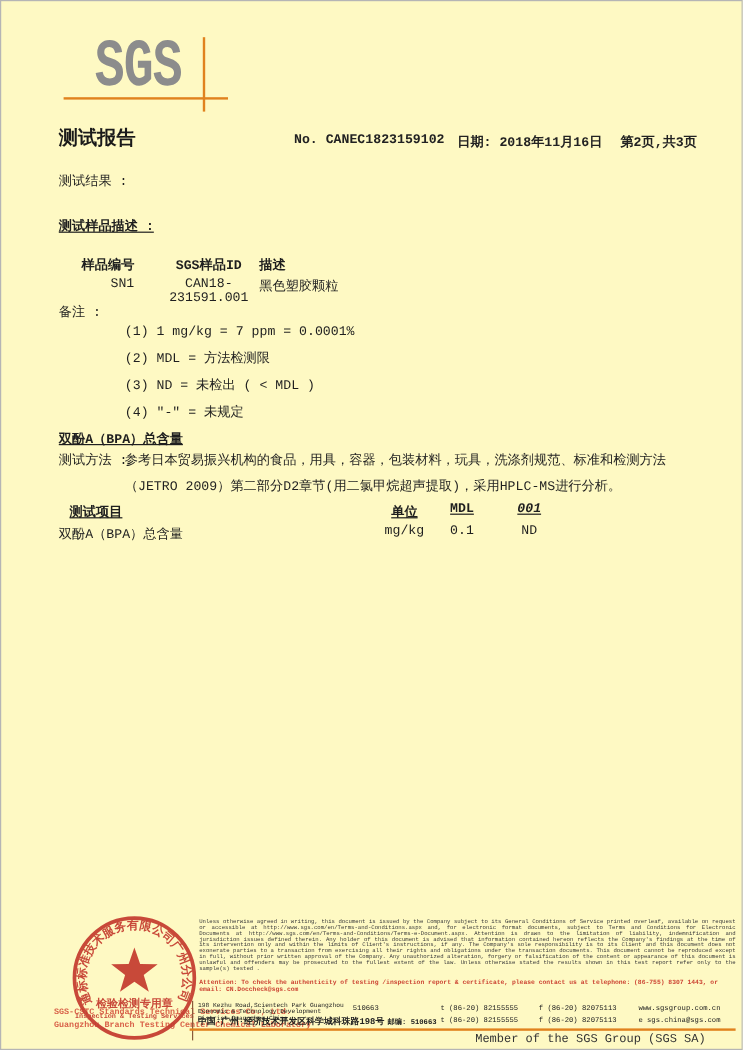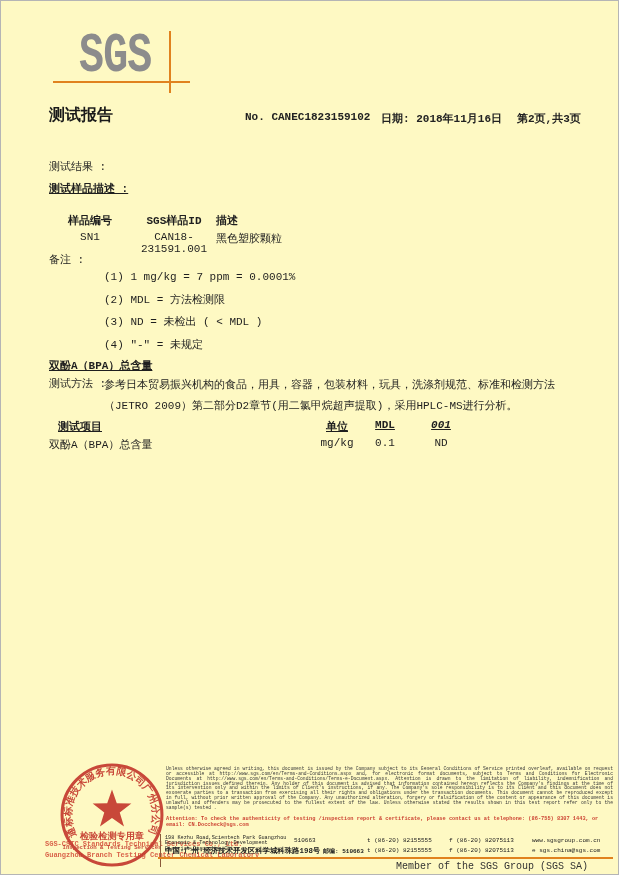--- a/index.html
+++ b/index.html
@@ -14,26 +14,26 @@
     transform:scaleX(0.74);transform-origin:left top;}
   .logo-hline{position:absolute;left:52px;top:80px;width:137px;height:2px;background:#e0821e;}
   .logo-vline{position:absolute;left:168px;top:30px;width:2px;height:62px;background:#e0821e;}
   
   .doc-title{position:absolute;left:48px;top:104px;font-size:16px;font-weight:bold;color:#1a1a1a;}
   .report-no{position:absolute;left:222px;top:110px;font-size:11px;font-weight:bold;margin-left:22px;}
   .report-date{position:absolute;left:380px;top:110px;font-size:11px;font-weight:bold;}
   .page-info{position:absolute;left:516px;top:110px;font-size:11px;font-weight:bold;}
   
   .txt{font-size:11px;color:#1f1f1f;}
-  .results-label{position:absolute;left:48px;top:158px;}
+  .results-label{position:absolute;left:48px;top:142px;}
   .sample-heading{position:absolute;left:48px;top:180px;font-weight:bold;text-decoration:underline;}
   .st-h1{position:absolute;left:52px;top:212px;width:74px;text-align:center;font-weight:bold;}
   .st-h2{position:absolute;left:126px;top:212px;width:94px;text-align:center;font-weight:bold;}
   .st-h3{position:absolute;left:215px;top:212px;font-weight:bold;}
-  .st-c1{position:absolute;left:52px;top:230px;width:74px;text-align:center;}
+  .st-c1{position:absolute;left:64px;top:230px;width:74px;text-align:center;}
   .st-c2{position:absolute;left:126px;top:230px;width:94px;text-align:center;}
   .st-c3{position:absolute;left:215px;top:230px;}
   .notes-label{position:absolute;left:48px;top:251px;}
   .notes{position:absolute;left:103px;top:265px;line-height:22.6px;}
   .bpa-heading{position:absolute;left:48px;top:357px;font-weight:bold;text-decoration:underline;}
   .method-label{position:absolute;left:48px;top:375px;}
   .method-text{position:absolute;left:103px;top:374px;width:464px;line-height:21px;}
   .rt-h1{position:absolute;left:57px;top:418px;font-weight:bold;text-decoration:underline;}
   .rt-h2{position:absolute;left:315px;top:418px;width:42px;text-align:center;font-weight:bold;text-decoration:underline;}
   .rt-h3{position:absolute;left:363px;top:418px;width:42px;text-align:center;font-weight:bold;text-decoration:underline;}

